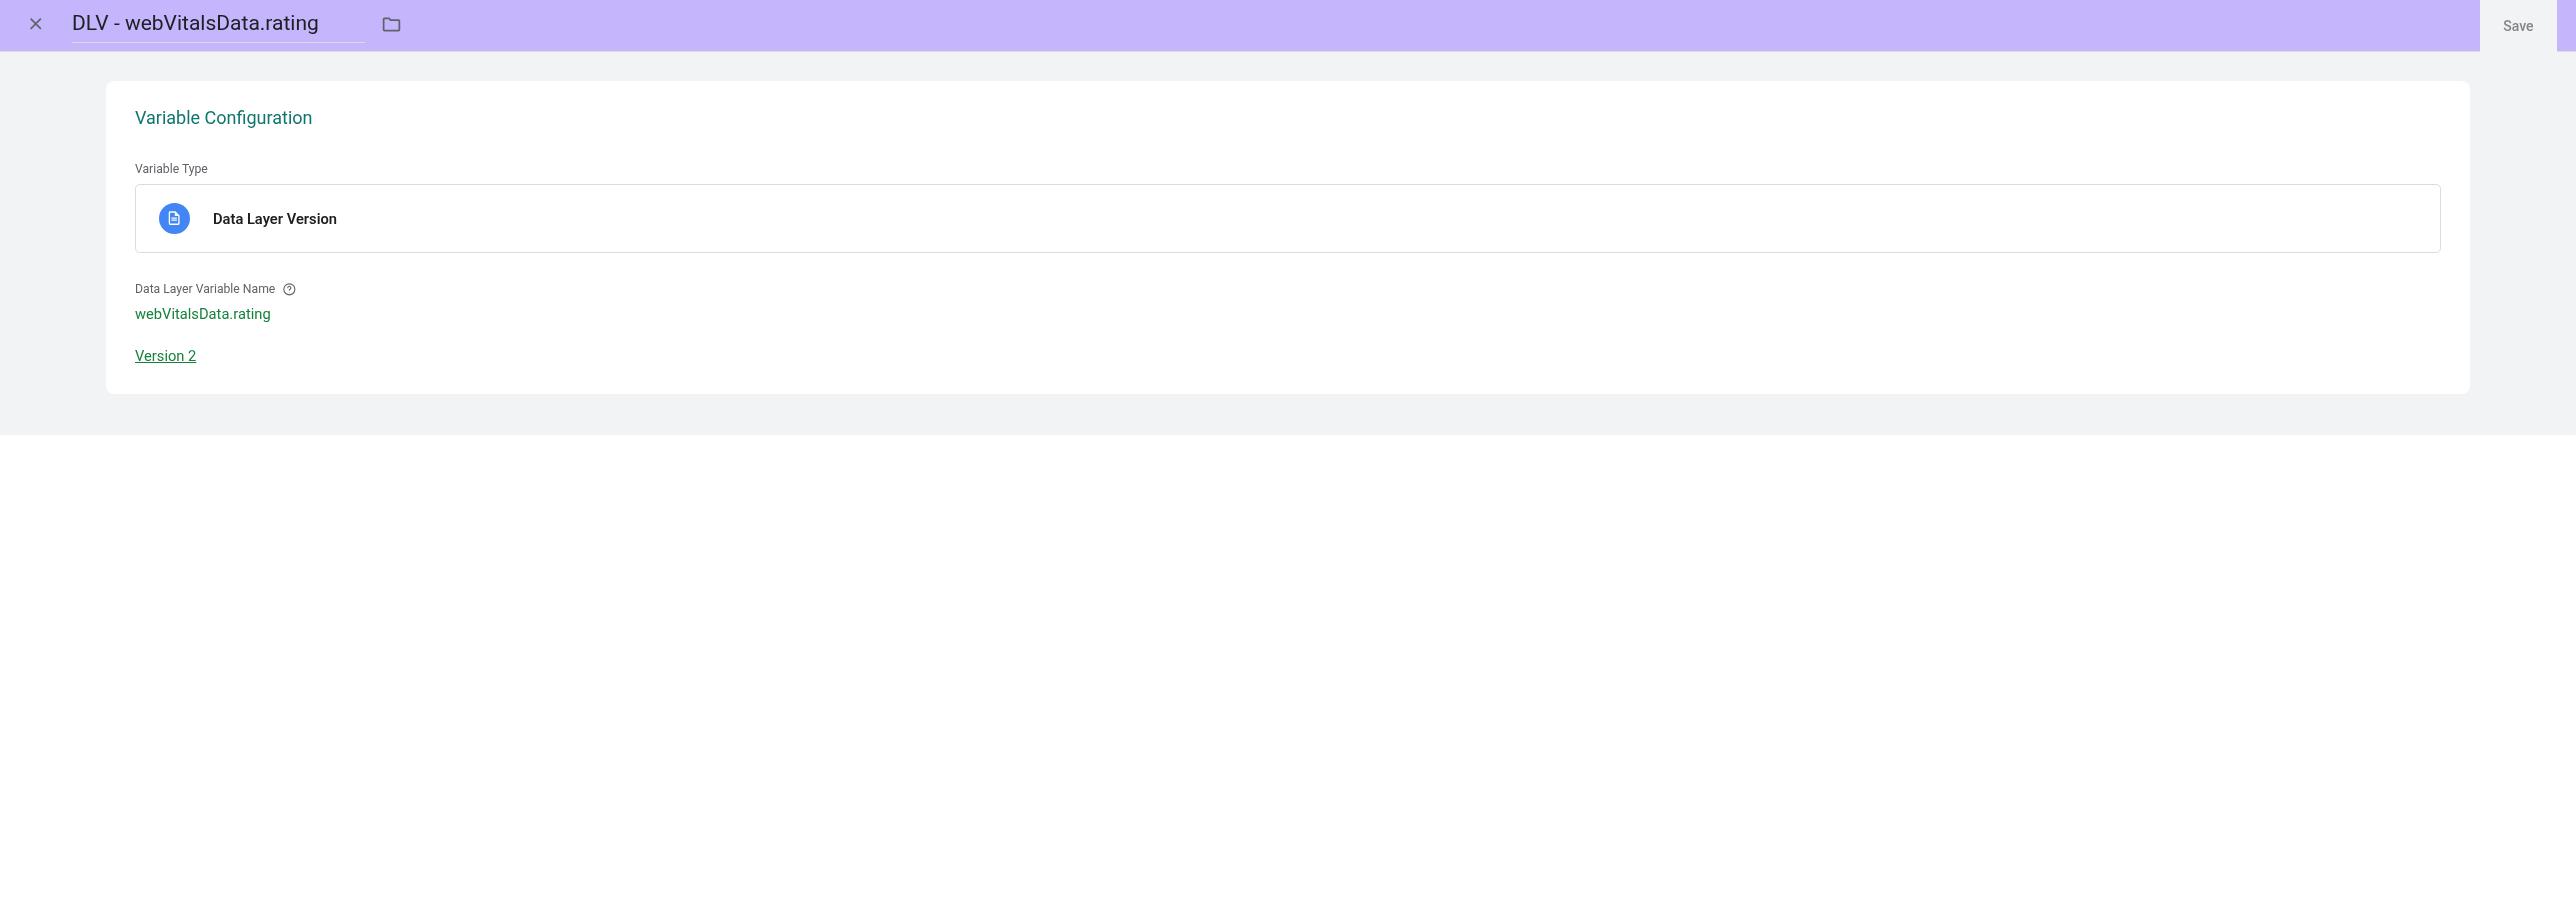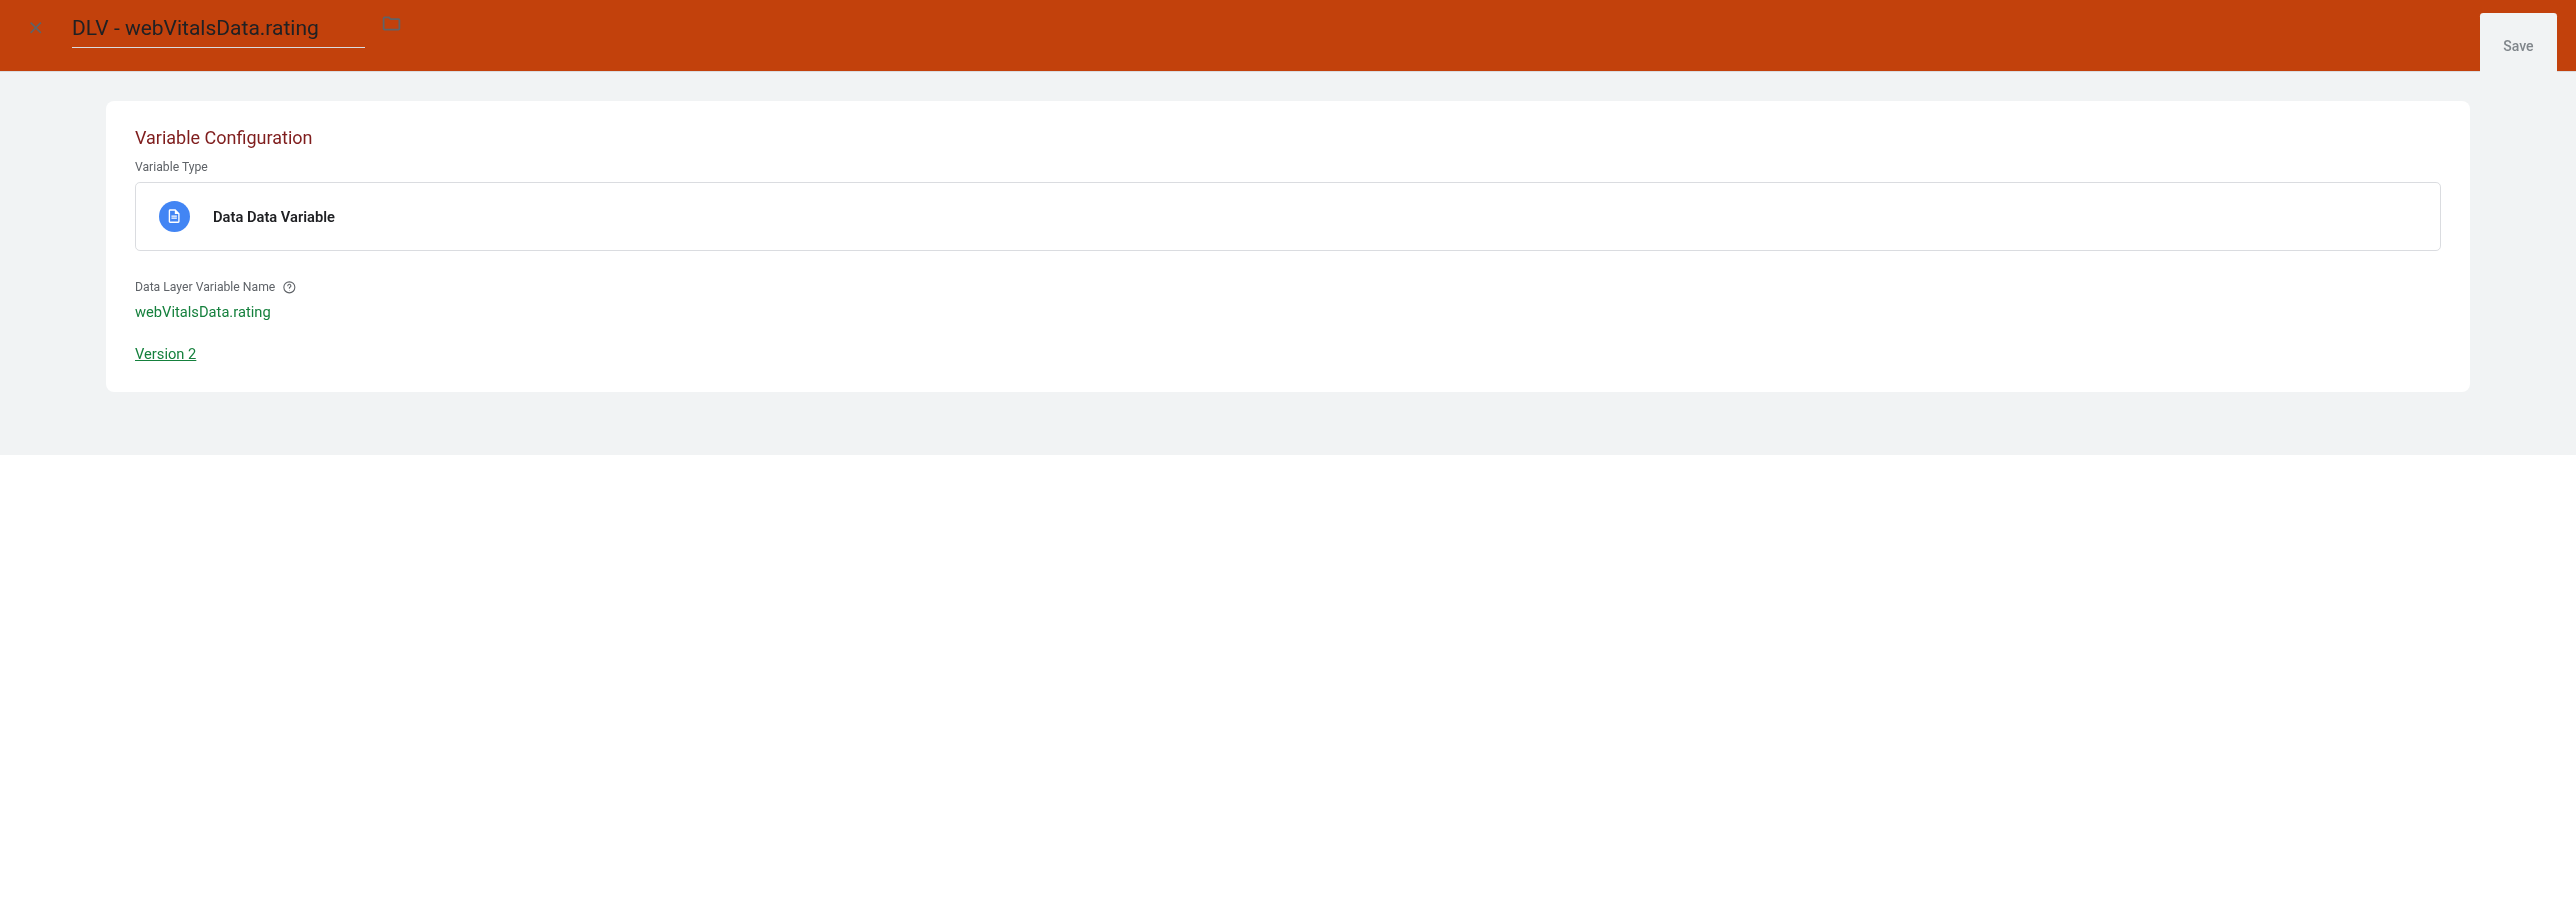--- a/index.html
+++ b/index.html
@@ -7,25 +7,25 @@
       margin: 0;
       padding: 0;
     }
     body {
       font-family: 'Google Sans', Roboto, Arial, sans-serif;
       background: #fff;
       color: #202124;
     }
     .header {
       display: flex;
-      align-items: flex-start;
+      align-items: center;
       padding: 13px 19.5px;
-      background: #c2410c;
+      background: #c4b5fd;
       border-bottom: 0.8px solid #dadce0;
-      height: 72px;
+      height: 52px;
     }
     .close-btn {
       width: 33px;
       height: 33px;
       display: flex;
       align-items: center;
       justify-content: center;
       cursor: pointer;
       border-radius: 50%;
       margin-right: 19.5px;
@@ -80,22 +80,22 @@
       min-height: 383px;
     }
     .card {
       background: #fff;
       border-radius: 8.1px;
       padding: 26px 29px 29px 29px;
     }
     .card-title {
       font-size: 18px;
       font-weight: 400;
-      color: #7f1d1d;
-      margin-bottom: 12px;
+      color: #0f766e;
+      margin-bottom: 34px;
     }
     .field-label {
       font-size: 12.2px;
       color: #5f6368;
       margin-bottom: 8.1px;
       display: flex;
       align-items: center;
       gap: 6.5px;
     }
     .variable-type-box {
@@ -176,21 +176,21 @@
   <div class="card">
     <h2 class="card-title">Variable Configuration</h2>
 
     <div class="field-label">Variable Type</div>
     <div class="variable-type-box">
       <div class="type-icon">
         <svg viewBox="0 0 24 24">
             <path d="M14 2H6a2 2 0 0 0-2 2v16a2 2 0 0 0 2 2h12a2 2 0 0 0 2-2V8l-6-6zM6 4h7v5h5v11H6V4zm2 10h8v2H8v-2zm0-3h8v2H8v-2z"></path>
           </svg>
       </div>
-      <div class="type-name">Data Data Variable</div>
+      <div class="type-name">Data Layer Version</div>
     </div>
 
     <div class="field-label">
       <span>Data Layer Variable Name</span>
       <span class="help-icon">
         <svg viewBox="0 0 24 24">
             <circle cx="12" cy="12" r="9"></circle>
             <path d="M9.5 9.5a2.5 2.5 0 1 1 3.5 2.3c-.8.4-1 .9-1 1.7" stroke-linecap="round"></path>
             <circle cx="12" cy="17" r="0.6" fill="#5f6368" stroke="none"></circle>
           </svg>

